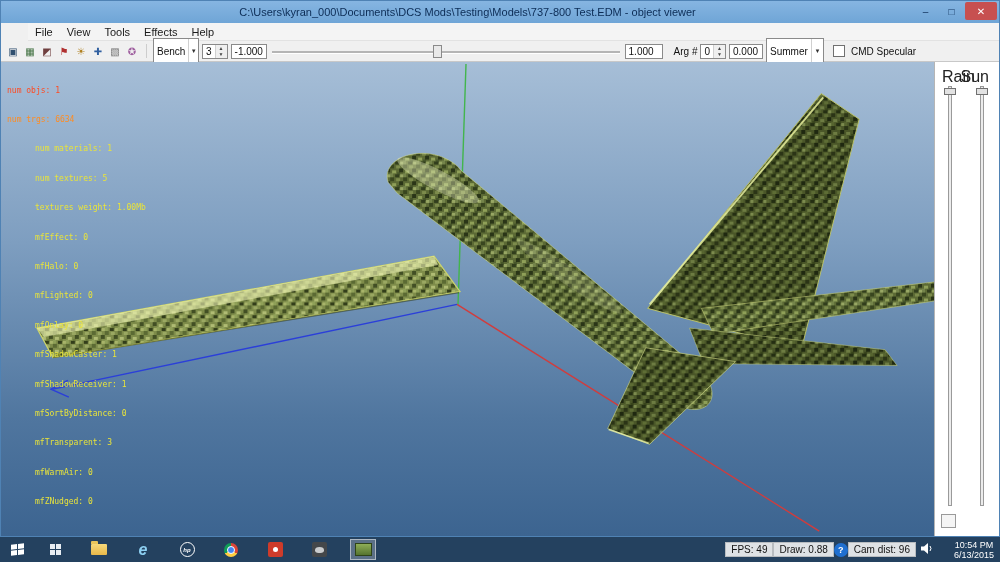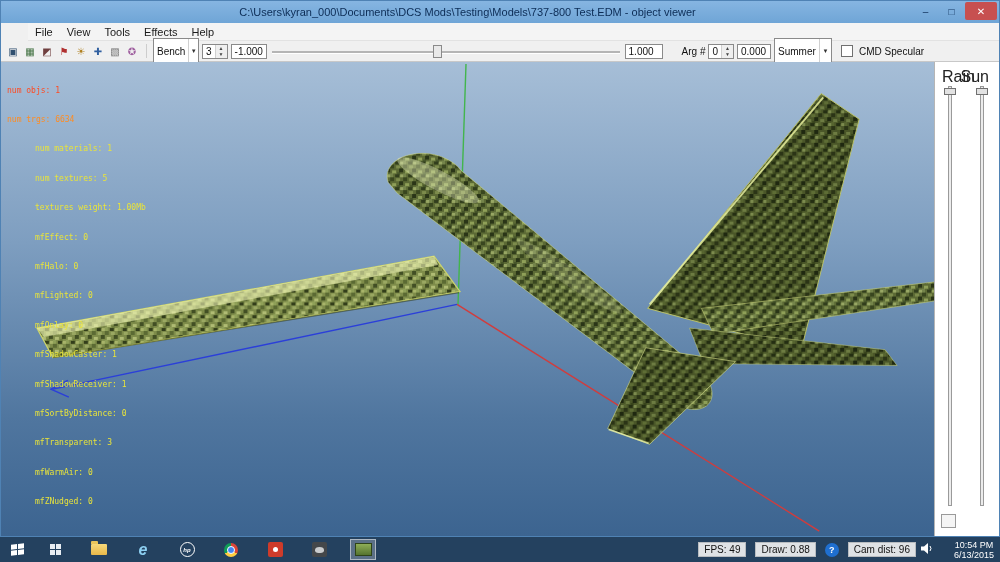--- a/index.html
+++ b/index.html
@@ -42,21 +42,21 @@
   .spin .btns span{flex:1;font-size:5px;line-height:6px;text-align:center;color:#444;background:#efefef;}
   .field{height:15px;border:1px solid #8a8a8a;background:#fff;padding:0 3px;font-size:10px;
          display:flex;align-items:center;box-sizing:border-box;}
   .w46{width:46px}.w36{width:36px}.w30{width:38px}.w34{width:34px}.w58{width:58px}
   .slider-h{position:relative;width:352px;height:15px;}
   .slider-h .groove{position:absolute;left:2px;right:2px;top:7px;height:2px;background:#b5b5b5;
                     border-bottom:1px solid #fff;}
   .slider-h .thumb{position:absolute;left:163px;top:1px;width:9px;height:13px;background:#e9e9e9;
                    border:1px solid #8a8a8a;box-sizing:border-box;}
   .chk{width:10px;height:10px;border:1px solid #707070;background:#fff;margin:0 3px 0 6px;}
-  .arg-label{margin-left:16px;}
+  .arg-label{margin-left:8px;}
 
   
   .main{flex:1;display:flex;min-height:0;}
   .viewport{position:relative;flex:1;overflow:hidden;
             background:linear-gradient(180deg,#a6bed7 0%,#7e9ec0 38%,#50769f 75%,#3c6490 100%);}
   .scene{position:absolute;inset:0;width:100%;height:100%;}
   .hud{position:absolute;top:4px;left:6px;font-family:"DejaVu Sans Mono",monospace;font-size:8px;
        line-height:9.8px;color:#e9e43a;white-space:pre;}
   .hud .l1{color:#ff4a21}.hud .l2{color:#ff8c21}
   .hud .indent{padding-left:28px}
@@ -97,21 +97,21 @@
   .chrome{width:14px;height:14px;border-radius:50%;display:flex;align-items:center;justify-content:center;
           background:conic-gradient(#db4437 0deg 120deg,#ffcd40 120deg 240deg,#0f9d58 240deg 360deg);}
   .chrome .dot{width:6px;height:6px;border-radius:50%;background:#4285f4;border:1px solid #fff;}
   .redapp{width:15px;height:15px;background:#cf3b2a;border-radius:2px;position:relative;}
   .redapp::after{content:"";position:absolute;inset:5px;background:#fff;border-radius:50%;}
   .gimp{width:15px;height:15px;background:#44474a;border-radius:2px;display:flex;align-items:center;
         justify-content:center;}
   .gimp span{width:9px;height:6px;background:#caccce;border-radius:50% 50% 40% 40%;}
   .mv{width:17px;height:13px;background:linear-gradient(#8fae57,#55742f);border:1px solid #2f4419;
       box-sizing:border-box;}
-  .status-cluster{display:flex;gap:9px;align-items:center;margin-left:auto;}
+  .status-cluster{display:flex;gap:0;align-items:center;margin-left:auto;}
   .seg{background:#dfe2e5;border:1px solid #b8bcc0;height:15px;display:flex;align-items:center;
        padding:0 5px;font-size:10px;color:#111;box-sizing:border-box;white-space:nowrap;}
   .help-badge{width:14px;height:14px;border-radius:50%;background:#1f6fd0;color:#fff;font-size:9px;
               display:flex;align-items:center;justify-content:center;font-weight:bold;}
   .tray{display:flex;align-items:center;gap:21px;margin-left:4px;}
   .clock{color:#fff;font-size:9px;line-height:10px;text-align:center;margin-right:2px;}
 </style>
 </head>
 <body>
 

